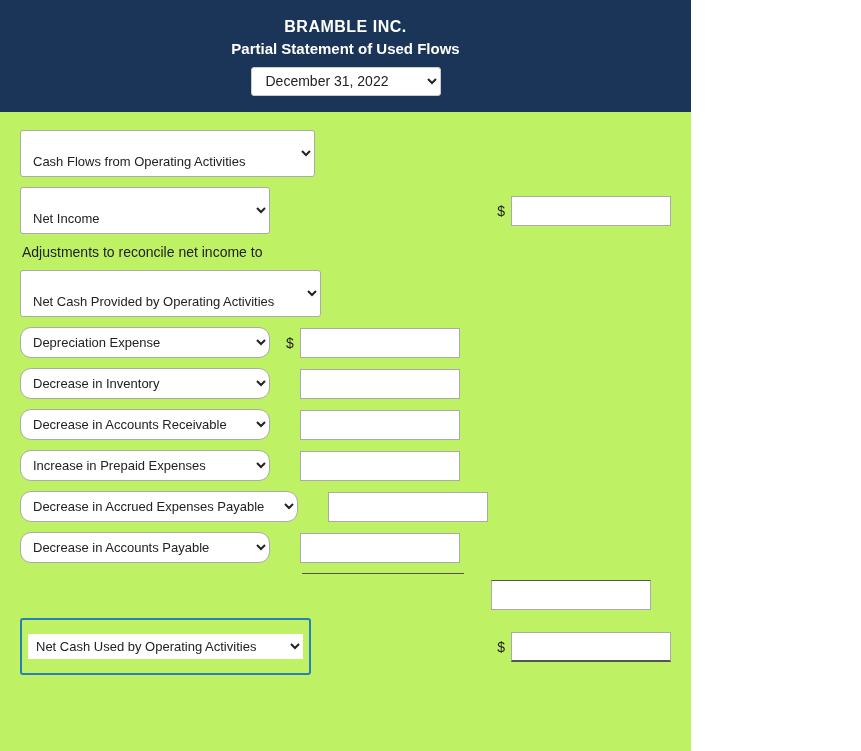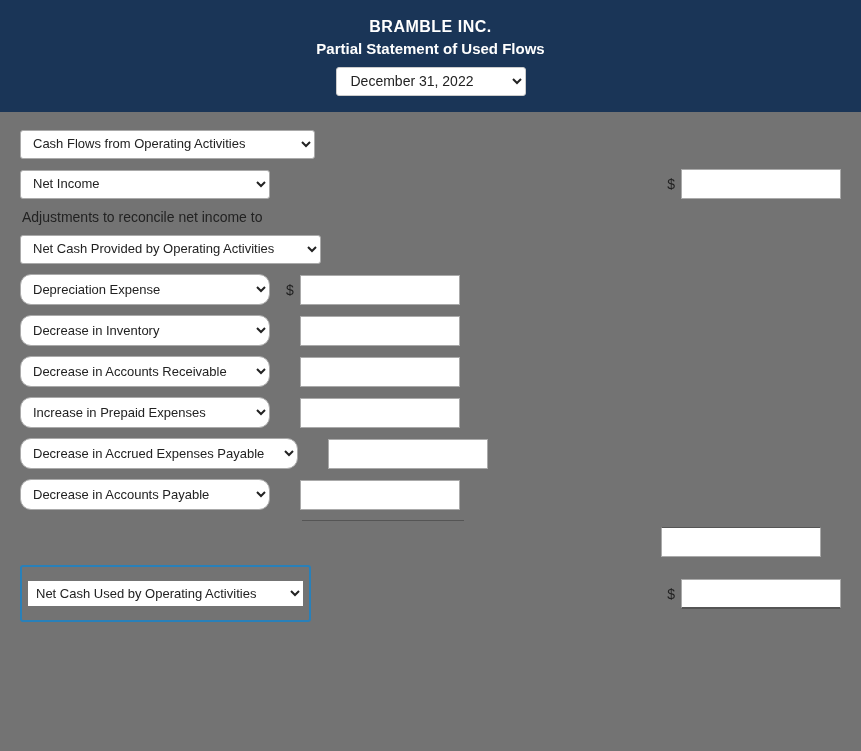--- a/index.html
+++ b/index.html
@@ -9,23 +9,23 @@
     }
 
     body {
       font-family: Arial, sans-serif;
       font-size: 14px;
       background: #fff;
       color: #222;
     }
 
     .page-container {
-      width: 861px;
+      width: 691px;
       min-height: 751px;
-      background: #737373;
+      background: #bef264;
     }
 
     
     .header {
       background-color: #1a3557;
       color: #fff;
       text-align: center;
       padding: 18px 20px 16px;
     }
 
@@ -63,21 +63,21 @@
     }
 
     
     .form-row {
       display: flex;
       align-items: center;
       margin-bottom: 10px;
     }
 
     .form-row select {
-      padding: 4px 28px 6px 8px;
+      padding: 22px 28px 6px 8px;
       font-size: 13px;
       border: 1px solid #aaa;
       border-radius: 3px;
       background: #fff;
       color: #222;
       appearance: auto;
       cursor: pointer;
     }
 
     .select-wide {

